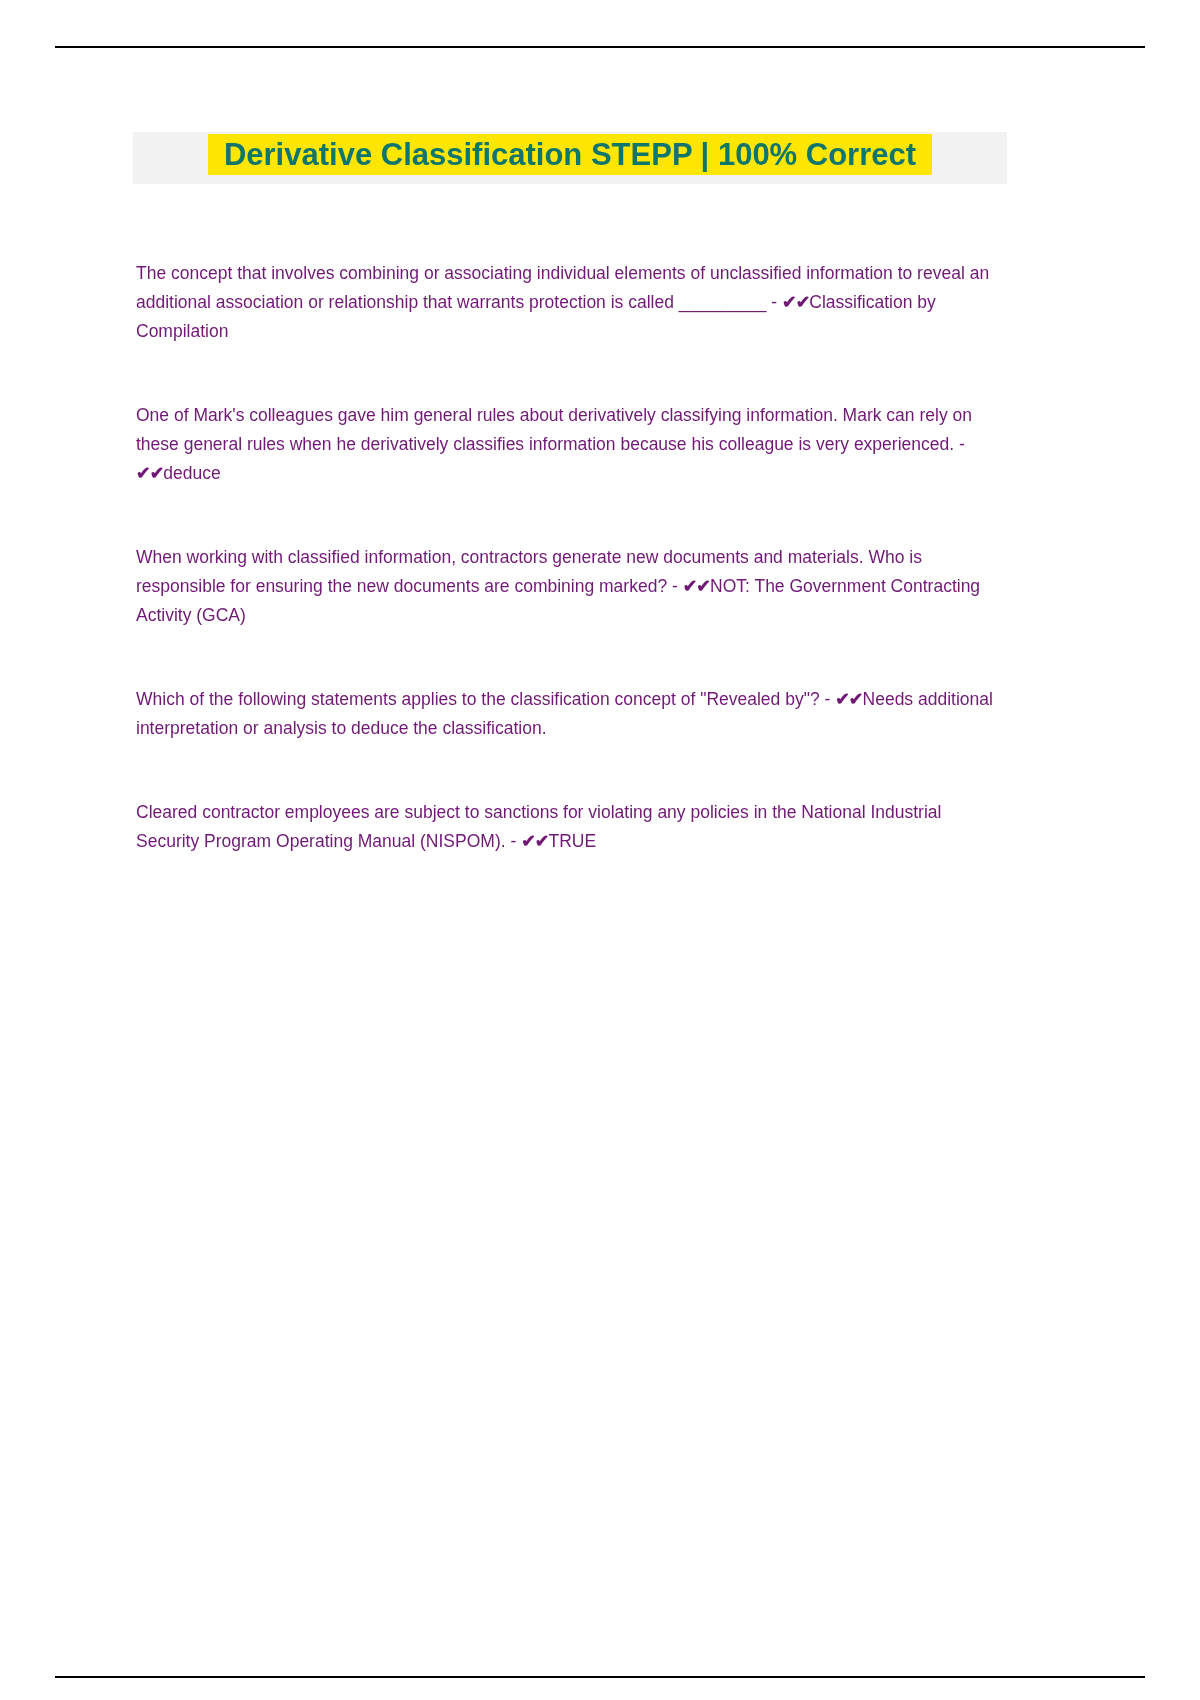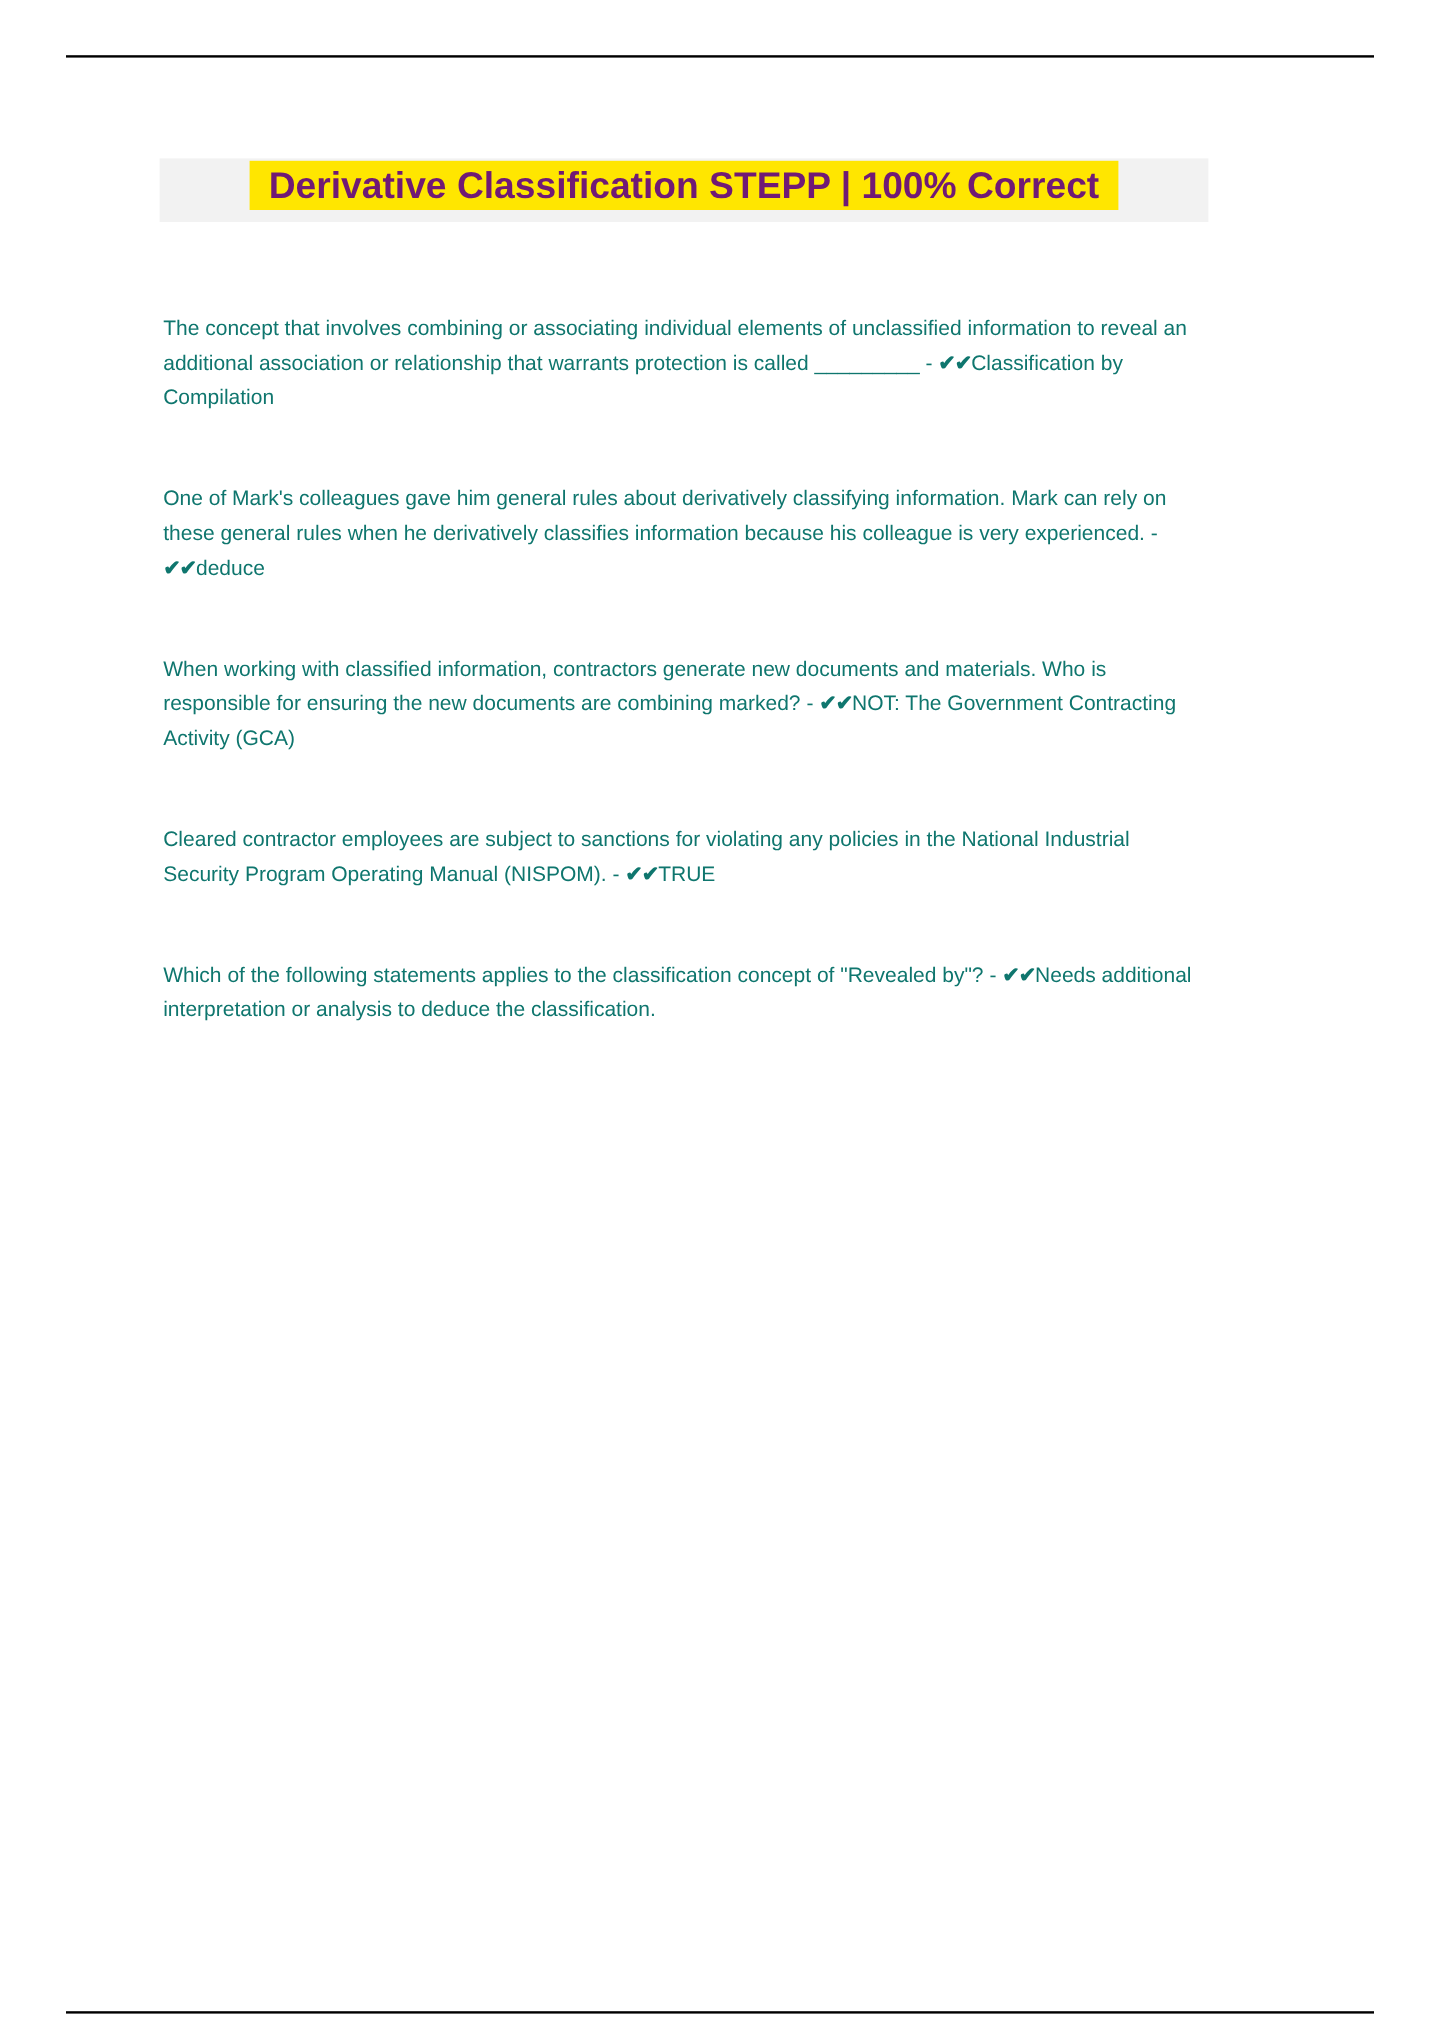--- a/index.html
+++ b/index.html
@@ -34,36 +34,36 @@
     background: #f2f2f2;
     padding: 2px 0 4px 0;
   }
   .title-line {
     display: block;
     line-height: 41px;
   }
   .title-line > span {
     display: inline;
     background: #ffe600;
-    color: #701a75;
+    color: #0f766e;
     font-weight: bold;
     font-size: 31px;
     padding: 3px 16px;
     box-decoration-break: clone;
     -webkit-box-decoration-break: clone;
   }
 
   .content {
     position: absolute;
     top: 259px;
     left: 136px;
     width: 870px;
     font-size: 17.5px;
     line-height: 29px;
-    color: #0f766e;
+    color: #701a75;
   }
   .qa {
     margin: 0 0 55px 0;
   }
   .check {
     font-weight: bold;
     letter-spacing: -1px;
   }
 </style>
 </head>
@@ -90,27 +90,27 @@
     </p>
 
 
     <p class="qa">
       <span>When working with classified information, contractors generate new documents and materials. Who is responsible for ensuring the new documents are combining marked? -</span>
       <span class="check">✔✔</span><span>NOT: The Government Contracting Activity (GCA)</span>
     </p>
 
 
     <p class="qa">
-      <span>Cleared contractor employees are subject to sanctions for violating any policies in the National Industrial Security Program Operating Manual (NISPOM). -</span>
-      <span class="check">✔✔</span><span>TRUE</span>
+      <span>Which of the following statements applies to the classification concept of "Revealed by"? -</span>
+      <span class="check">✔✔</span><span>Needs additional interpretation or analysis to deduce the classification.</span>
     </p>
 
     <p class="qa">
-      <span>Which of the following statements applies to the classification concept of "Revealed by"? -</span>
-      <span class="check">✔✔</span><span>Needs additional interpretation or analysis to deduce the classification.</span>
+      <span>Cleared contractor employees are subject to sanctions for violating any policies in the National Industrial Security Program Operating Manual (NISPOM). -</span>
+      <span class="check">✔✔</span><span>TRUE</span>
     </p>
 
 
 
   </div>
 
   <div class="rule rule-bottom"></div>
 
 </div>
 

